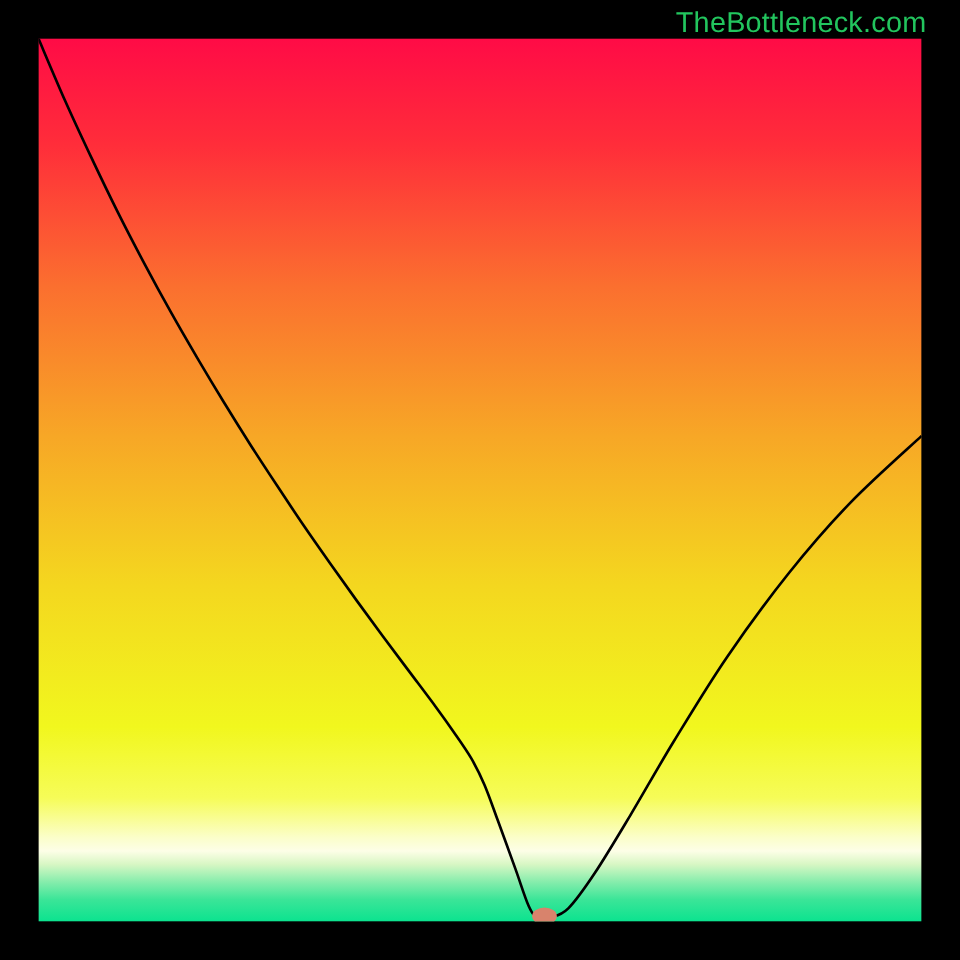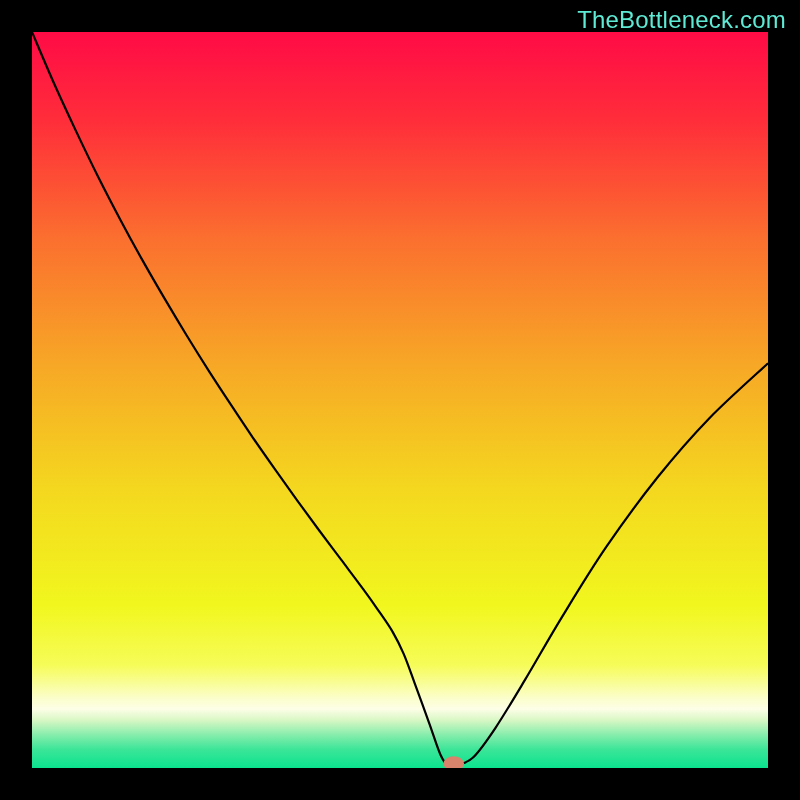--- a/index.html
+++ b/index.html
@@ -7,22 +7,22 @@
     padding: 0;
     width: 800px;
     height: 800px;
     background: #000;
     position: relative;
     overflow: hidden;
   }
   .watermark {
     position: absolute;
     top: 6px;
-    right: 14px;
-    color: #5eead4;
+    right: 28px;
+    color: #22c55e;
     font-family: Arial, Helvetica, sans-serif;
     font-size: 24px;
     font-weight: 500;
     z-index: 10;
     letter-spacing: 0.2px;
   }
   .plot-area {
     position: absolute;
     left: 32px;
     top: 32px;

